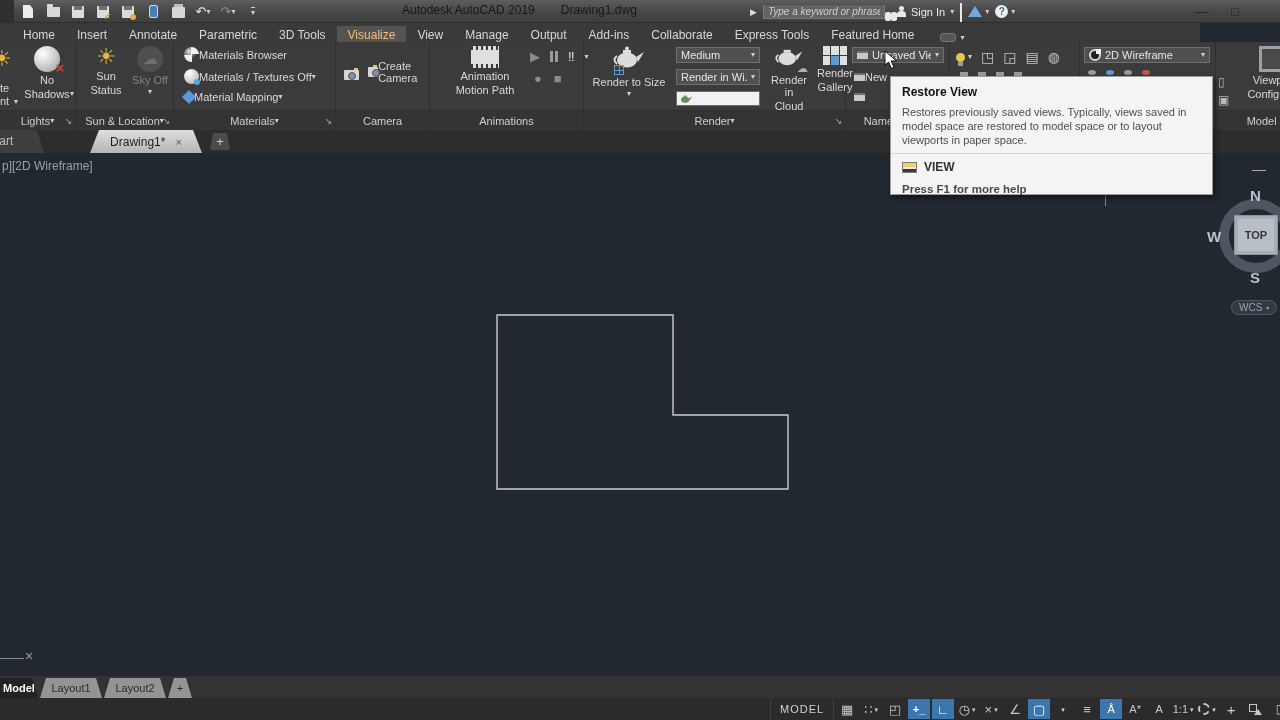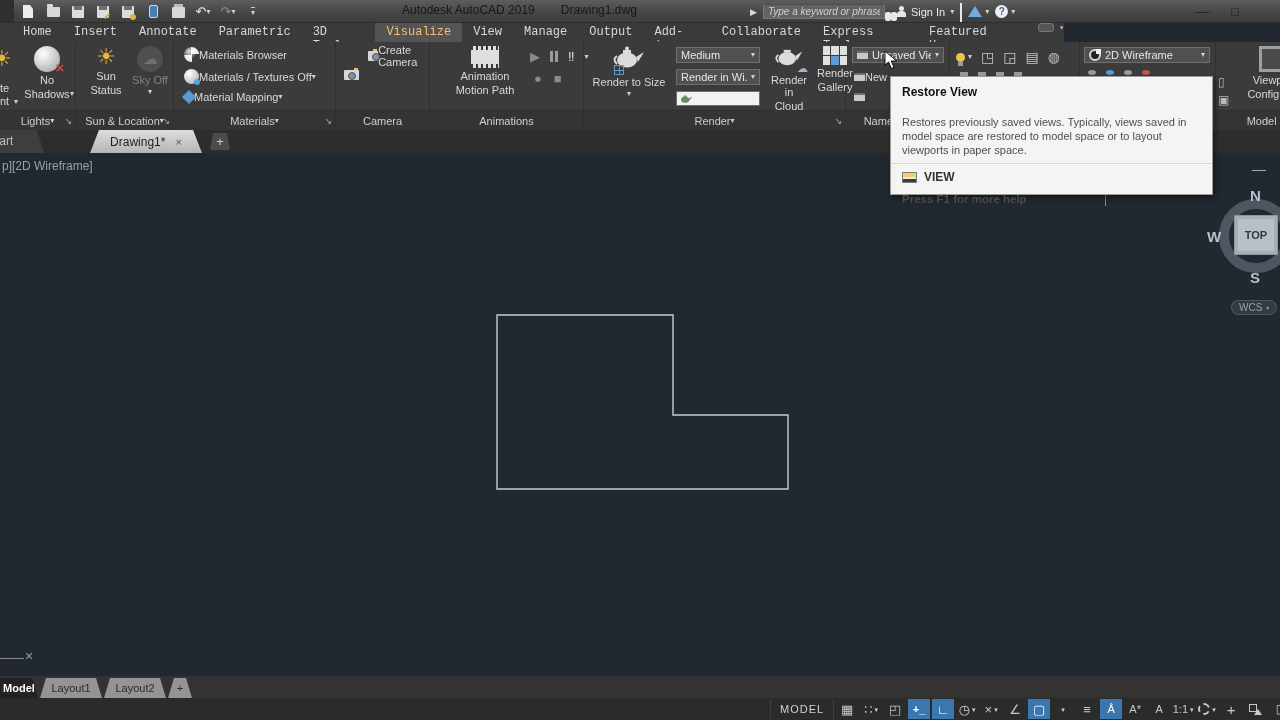--- a/index.html
+++ b/index.html
@@ -40,22 +40,22 @@
   .i-person::after{content:"";position:absolute;left:0;top:5px;width:9px;height:6px;border-radius:4px 4px 0 0;background:#e8e8e8;}
   .ic-label{color:#eaeaea;font-size:11px;}
   .i-cart{width:13px;height:10px;border-bottom:2px solid #e8e8e8;border-left:2px solid #e8e8e8;transform:skewX(-8deg);position:relative;}
   .i-a360{width:0;height:0;border-left:7px solid transparent;border-right:7px solid transparent;border-bottom:11px solid #74a9dc;}
   .i-help{width:13px;height:13px;border-radius:50%;background:#efefef;color:#2f6ea8;font-size:10px;font-weight:bold;
     display:flex;align-items:center;justify-content:center;}
   .wincontrols{position:absolute;left:1196px;top:0;display:flex;gap:22px;align-items:center;height:23px;}
   .winbtn{color:#222;font-size:13px;line-height:1;}
 
   
-  .tabrow{position:absolute;left:0;top:23px;width:1064px;height:19px;background:#3a3a3a;display:flex;
-    align-items:flex-start;padding-left:12px;font-family:Liberation Mono, monospace;}
+  .tabrow{position:absolute;left:0;top:23px;width:1200px;height:19px;background:#3a3a3a;display:flex;
+    align-items:flex-end;padding-left:12px;}
   .rtab{color:#d8d8d8;font-size:12px;padding:2px 11px 0 11px;cursor:default;}
   .rtab.active{background:#545454;color:#fdba74;}
   .tab-extra{display:flex;align-items:center;gap:5px;margin-left:14px;}
   .i-ribbonopt{width:16px;height:9px;background:#555;border:1px solid #777;border-radius:3px;}
 
   
   .ribbon{position:absolute;left:0;top:42px;width:1280px;height:88px;background:#3b3b3b;}
   .panel{position:absolute;top:0;height:88px;border-right:1px solid #2f2f2f;}
   .plabel{position:absolute;left:0;bottom:0;width:100%;height:20px;background:#343434;color:#cfcfcf;
     font-size:11px;display:flex;align-items:center;justify-content:center;border-top:1px solid #303030;}
@@ -134,21 +134,21 @@
     display:flex;gap:4px;align-items:center;z-index:3;}
   .navminus{position:absolute;left:1252px;top:8px;color:#a8a8a8;font-size:14px;z-index:3;}
   .tick{position:absolute;left:1105px;top:37px;width:1px;height:16px;background:#7f8792;}
   .cmdline{position:absolute;left:0px;top:505px;width:24px;height:1px;background:#8a8a8a;}
   .cmdx{position:absolute;left:25px;top:495px;color:#9aa0a8;font-size:14px;}
 
   
   .tooltip{position:absolute;left:890px;top:76px;width:323px;height:119px;background:var(--tooltip-bg,#f4f4f4);
     border:1px solid #9b9b9b;box-shadow:2px 3px 6px rgba(0,0,0,.45);z-index:50;padding:8px 11px 6px 11px;}
   .tt-title{font-size:12px;font-weight:bold;color:#111;}
-  .tt-body{font-size:11px;color:#4e4e4e;line-height:14px;margin-top:16px;}
+  .tt-body{font-size:11px;color:#4e4e4e;line-height:14px;margin-top:6px;}
   .tt-div{border-top:1px solid #d7d7d7;margin:6px -11px 6px -11px;}
   .tt-cmdrow{display:flex;align-items:center;gap:7px;}
   .i-cmdwin{width:15px;height:11px;background:#e9e9e9;border:1px solid #7d7d7d;position:relative;}
   .i-cmdwin::before{content:"";position:absolute;left:0;top:0;width:100%;height:4px;background:#f0d060;}
   .i-cmdwin::after{content:"";position:absolute;left:0;bottom:0;width:100%;height:3px;background:#3a3a3a;}
   .tt-cmd{font-size:12px;font-weight:bold;color:#333;}
   .tt-help{font-size:11.5px;font-weight:bold;color:#4a4a4a;margin-top:9px;}
 
   
   .cursor{position:absolute;left:884px;top:50px;z-index:60;}
@@ -324,21 +324,21 @@
       <span class="caret">▾</span>
     </div>
     <div class="plabel">
       <span>Materials</span>
       <span class="caret">▾</span>
       <span class="launcher">↘</span>
     </div>
   </div>
 
   <div class="panel" style="left:336px;width:94px;">
-    <div class="row" style="left:8px;top:2px;margin-left:24px;">
+    <div class="row" style="left:8px;top:18px;margin-left:24px;">
       <i class="i-cam"></i>
       <span class="rbtxt">Create Camera</span>
     </div>
     <div class="row" style="left:8px;top:28px;">
       <i class="i-cam"></i>
     </div>
     <div class="plabel">
       <span>Camera</span>
     </div>
   </div>

